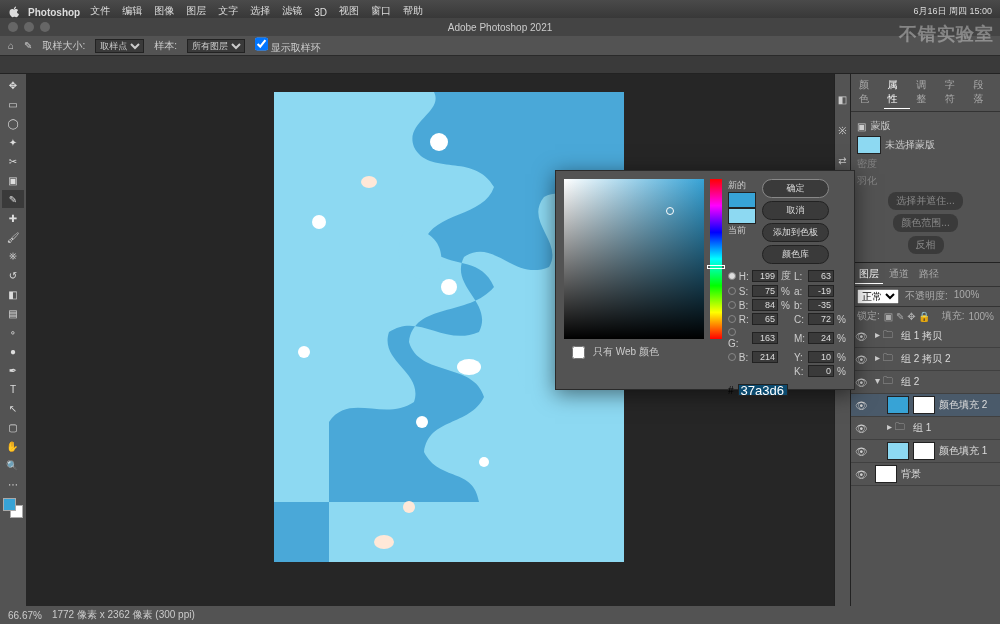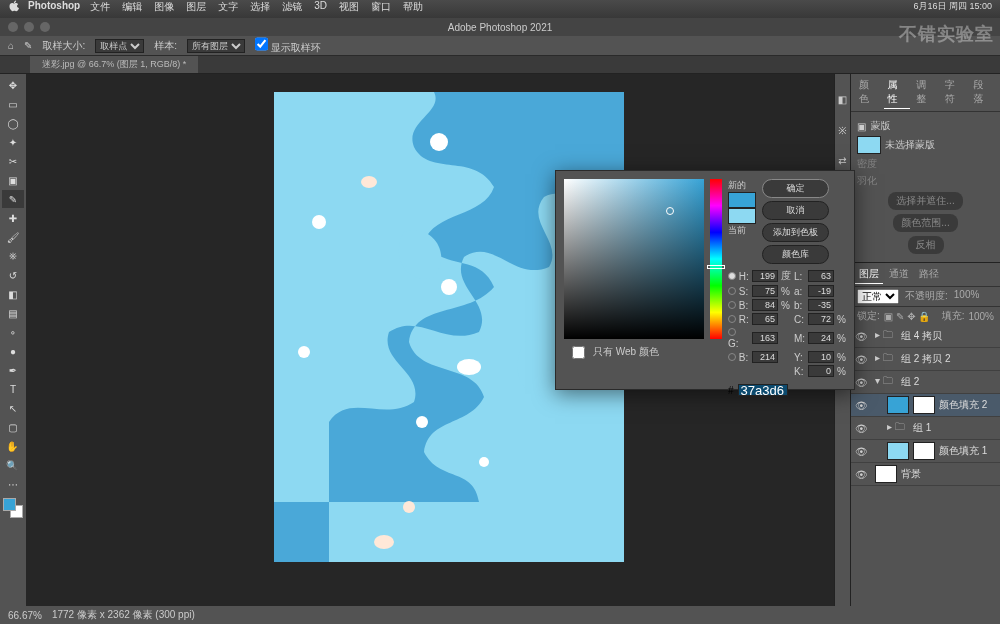--- a/index.html
+++ b/index.html
@@ -1,17 +1,17 @@
 <!DOCTYPE html>
 <html><head>
 <meta charset="utf-8">
 <style>
 * { margin:0; padding:0; box-sizing:border-box; font-family:-apple-system,"Helvetica Neue",sans-serif; font-size:10px; }
 body { background:#323232; width:1000px; height:624px; overflow:hidden; position:relative; }
-.menubar { height:18px; background:linear-gradient(#4a4a4a,#383838); display:flex; align-items:flex-start; padding:0 8px; color:#ddd; }
+.menubar { height:18px; background:linear-gradient(#4a4a4a,#383838); display:flex; align-items:flex-end; padding:0 8px; color:#ddd; }
 .menubar .apple { width:12px; height:12px; margin-right:8px; }
 .menubar .app-name { font-weight:600; margin-right:10px; }
 .menubar .menu-item { margin-right:12px; cursor:default; }
 .menubar .spacer { flex:1; }
 .menubar .status-item { margin-left:10px; font-size:9px; }
 .titlebar { height:18px; background:#444; display:flex; align-items:center; justify-content:center; color:#ccc; position:relative; }
 .traffic { position:absolute; left:8px; display:flex; gap:6px; }
 .traffic span { width:10px; height:10px; border-radius:50%; background:#666; display:block; }
 .optbar { height:20px; background:#535353; display:flex; align-items:center; padding:0 8px; gap:10px; color:#ccc; border-bottom:1px solid #2a2a2a; }
 .optbar select,.optbar input { background:#3a3a3a; border:1px solid #222; color:#ccc; font-size:9px; height:14px; }
@@ -109,21 +109,20 @@
   <span>⌂</span>
   <span>✎</span>
   <span>取样大小:</span>
   <select><option>取样点</option></select>
   <span>样本:</span>
   <select><option>所有图层</option></select>
   <label><input type="checkbox" checked="" style=""> <span>显示取样环</span></label>
 </div>
 
 <div class="tabs">
-  <div class="tab">迷彩.jpg @ 66.7% (图层 1, RGB/8) *</div>
 </div>
 
 <div class="main">
   <div class="toolbox">
     <div class="tool">✥</div>
     <div class="tool">▭</div>
     <div class="tool">◯</div>
     <div class="tool">✦</div>
     <div class="tool">✂</div>
     <div class="tool">▣</div>
@@ -220,21 +219,21 @@
         <span>▣ ✎ ✥ 🔒</span>
         <span style="flex:1"></span>
         <span>填充:</span>
         <span>100%</span>
       </div>
       <div class="layers" id="layers-list">
           <div class="layer">
             <span class="eye">👁</span>
             <span class="indent" style="width:0px"></span>
             <span class="lthumb folder">▸ 🗀</span>
-            <span>组 4 拷贝</span>
+            <span>组 1 拷贝</span>
           </div>
           <div class="layer">
             <span class="eye">👁</span>
             <span class="indent" style="width:0px"></span>
             <span class="lthumb folder">▸ 🗀</span>
             <span>组 2 拷贝 2</span>
           </div>
           <div class="layer">
             <span class="eye">👁</span>
             <span class="indent" style="width:0px"></span>

